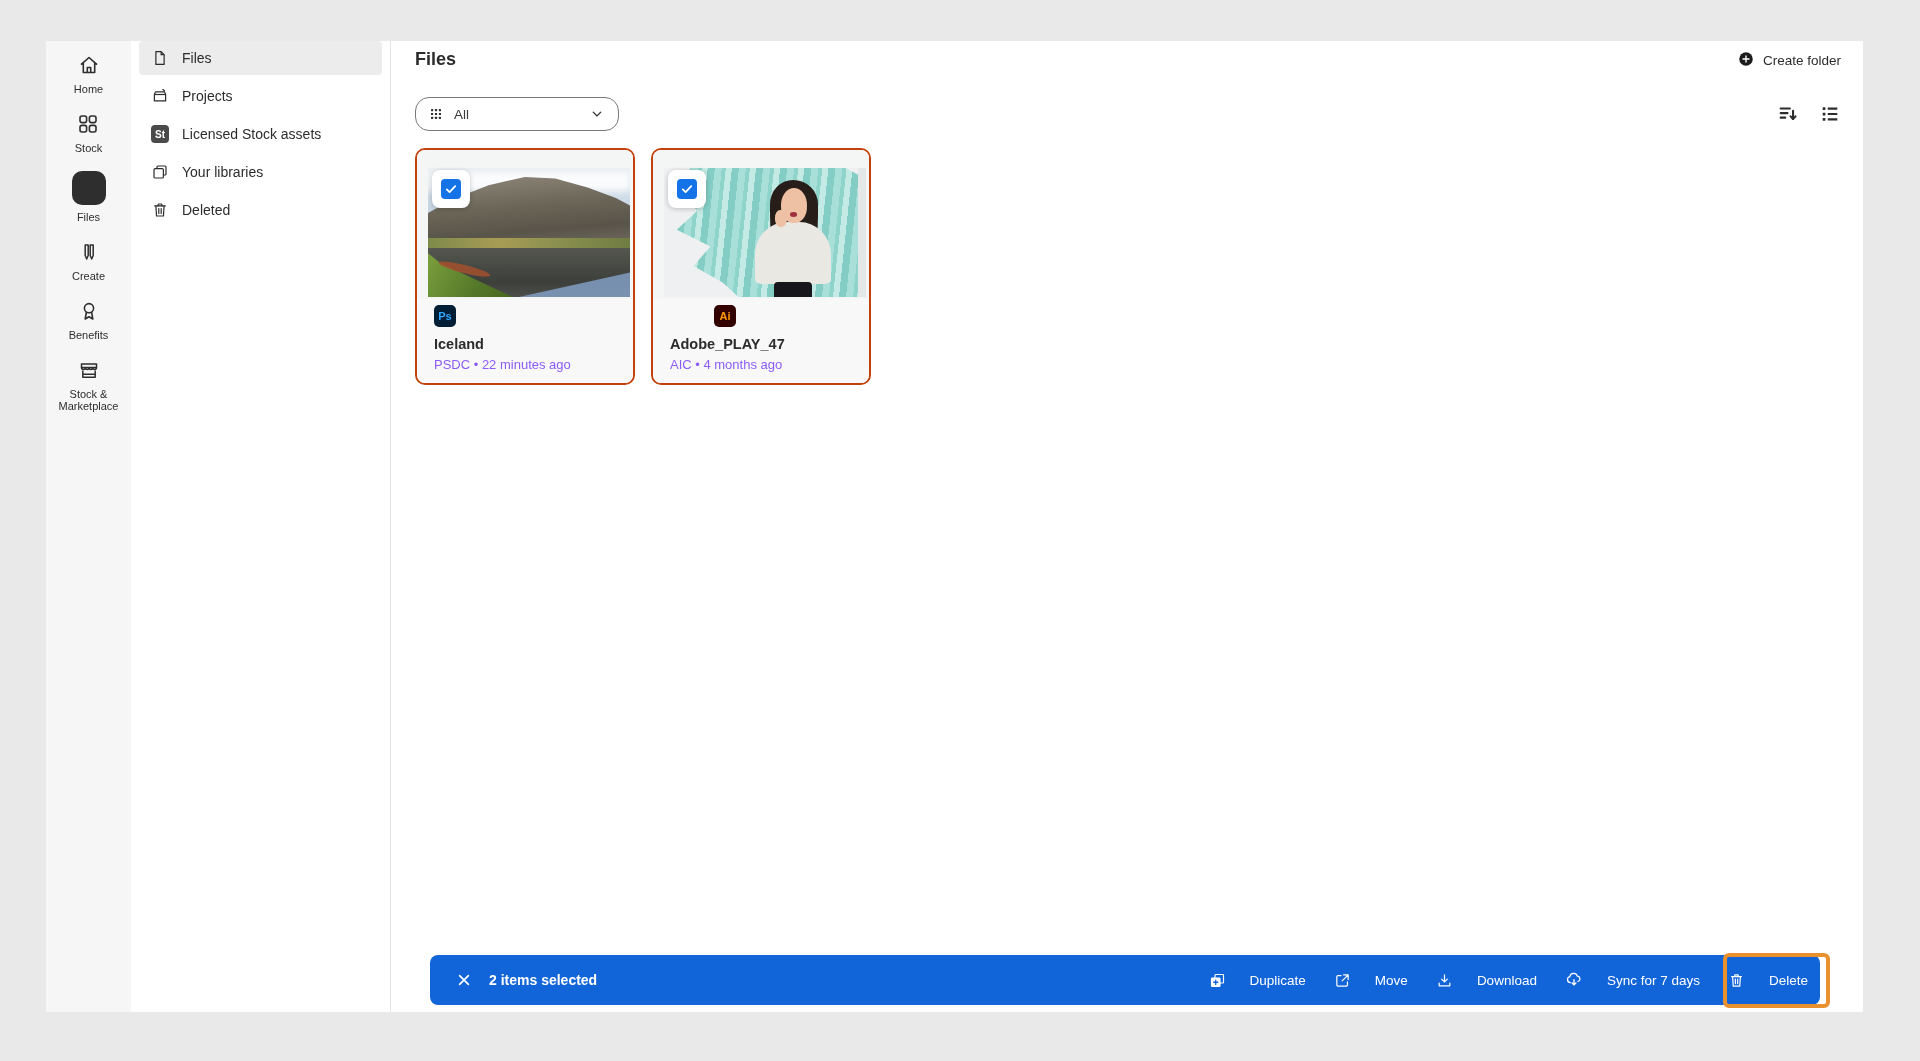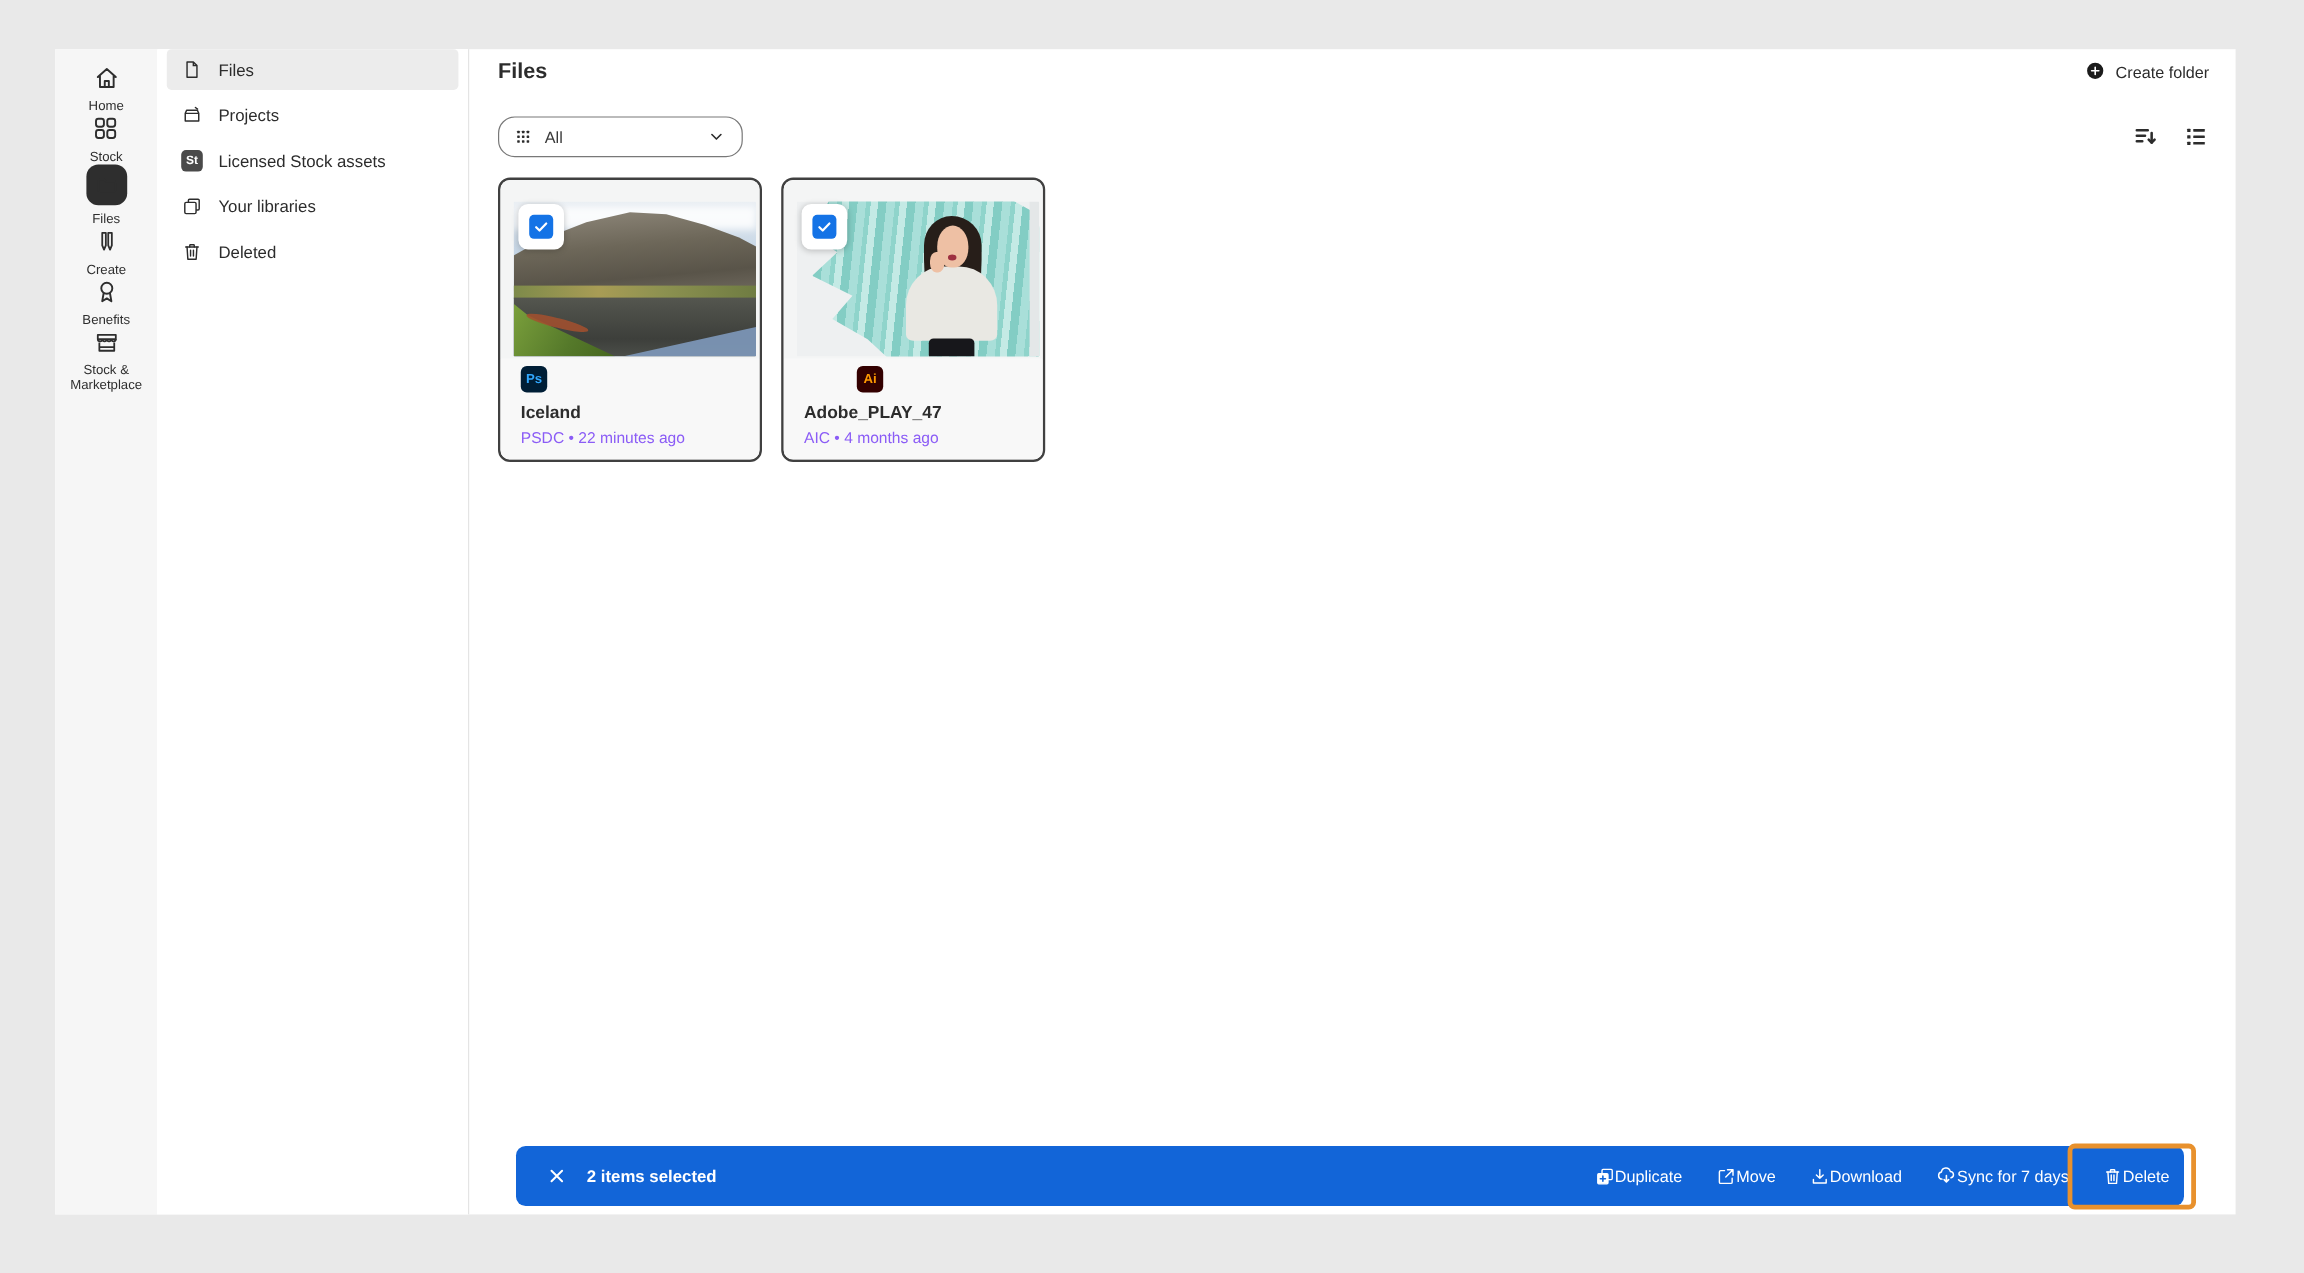--- a/index.html
+++ b/index.html
@@ -1,21 +1,21 @@
 <!DOCTYPE html>
 <html><head>
 <meta charset="utf-8">
 <style>
   html,body{margin:0;padding:0;width:1920px;height:1061px;overflow:hidden;
     background:#e9e9e9;font-family:"Liberation Sans",sans-serif;color:#2c2c2c;}
   .app{position:absolute;left:46px;top:41px;width:1817px;height:971px;background:#fff;display:flex;}
 
   
   .rail{width:85px;background:#f6f6f6;display:flex;flex-direction:column;align-items:center;
-    padding-top:12px;box-sizing:border-box;flex:0 0 85px;}
+    padding-top:12px;gap:17px;box-sizing:border-box;flex:0 0 85px;}
   .rail-item{display:flex;flex-direction:column;align-items:center;gap:6px;cursor:pointer;}
   .rail-item .ric{width:24px;height:24px;}
   .rail-item .rlabel{font-size:11px;line-height:12px;text-align:center;max-width:78px;color:#2e2e2e;}
   .rail-tile{width:34px;height:34px;background:#2e2e2e;border-radius:10px;display:flex;
     align-items:center;justify-content:center;}
   .rail svg{stroke:#2e2e2e;}
 
   
   .sidebar{width:260px;flex:0 0 260px;border-right:1px solid #e4e4e4;box-sizing:border-box;
     padding:0 8px;background:#fff;}
@@ -33,21 +33,21 @@
   .create-folder{display:flex;align-items:flex-end;gap:8px;font-size:13.5px;cursor:pointer;}
   .toolbar{display:flex;justify-content:space-between;align-items:center;margin-top:27px;height:34px;}
   .filter-dropdown{width:204px;height:34px;border:1.5px solid #787878;border-radius:14px;
     box-sizing:border-box;display:flex;align-items:center;padding:12px 12px;gap:10px;cursor:pointer;}
   .filter-label{font-size:13.5px;color:#3a3a3a;}
   .filter-dropdown .chev{margin-left:auto;}
   .view-controls{display:flex;gap:20px;align-items:center;}
 
   
   .cards-row{display:flex;gap:16px;margin-top:17px;}
-  .file-card{width:220px;height:237px;border:2px solid #404040;border-radius:10px;background:#fff;
+  .file-card{width:220px;height:237px;border:2px solid #c2410c;border-radius:10px;background:#fff;
     position:relative;box-sizing:border-box;overflow:hidden;cursor:pointer;}
   .thumb{position:absolute;left:0;top:0;right:0;height:149px;background:#f4f5f5;}
   .photo{position:absolute;left:11px;top:18px;width:202px;height:129px;overflow:hidden;border-radius:1px;}
   .check-wrap{position:absolute;left:15px;top:20px;width:38px;height:38px;background:#fff;border-radius:8px;
     box-shadow:0 1px 5px rgba(0,0,0,.22);display:flex;align-items:center;justify-content:center;z-index:4;}
   .checkbox{width:20px;height:20px;background:#1473E6;border-radius:4px;display:flex;
     align-items:center;justify-content:center;}
   .info{position:absolute;left:0;right:0;top:149px;bottom:0;background:#f8f8f8;padding:6px 17px 0;box-sizing:border-box;}
   .badge{width:22px;height:22px;border-radius:5px;font-size:11px;font-weight:bold;
     display:flex;align-items:center;justify-content:center;}
@@ -90,21 +90,21 @@
   .p-sweater{position:absolute;left:12%;top:36%;width:72%;height:53%;background:#e9e8e3;
     border-radius:42% 42% 8% 8%/52% 52% 8% 8%;}
   .p-skirt{position:absolute;left:30%;bottom:0;width:36%;height:13%;background:#17171b;border-radius:4px 4px 0 0;}
 
   
   .action-bar{position:absolute;left:384px;top:914px;width:1390px;height:50px;background:#1265D8;
     border-radius:8px;display:flex;align-items:center;padding:0 12px 0 26px;box-sizing:border-box;color:#fff;z-index:5;}
   .bar-left{display:flex;align-items:center;gap:17px;}
   .selection-text{font-size:14px;font-weight:bold;}
   .bar-actions{margin-left:auto;display:flex;gap:28px;align-items:center;}
-  .bar-btn{display:flex;align-items:center;gap:0;font-size:13.5px;cursor:pointer;white-space:nowrap;}
+  .bar-btn{display:flex;align-items:center;gap:24px;font-size:13.5px;cursor:pointer;white-space:nowrap;}
   .delete-annotation{position:absolute;left:1677px;top:912px;width:107px;height:55px;
     border:4px solid #E8912D;border-radius:6px;box-sizing:border-box;pointer-events:none;z-index:6;}
 
   svg{display:block;}
 </style>
 </head>
 <body>
 
 <div class="app">
 

